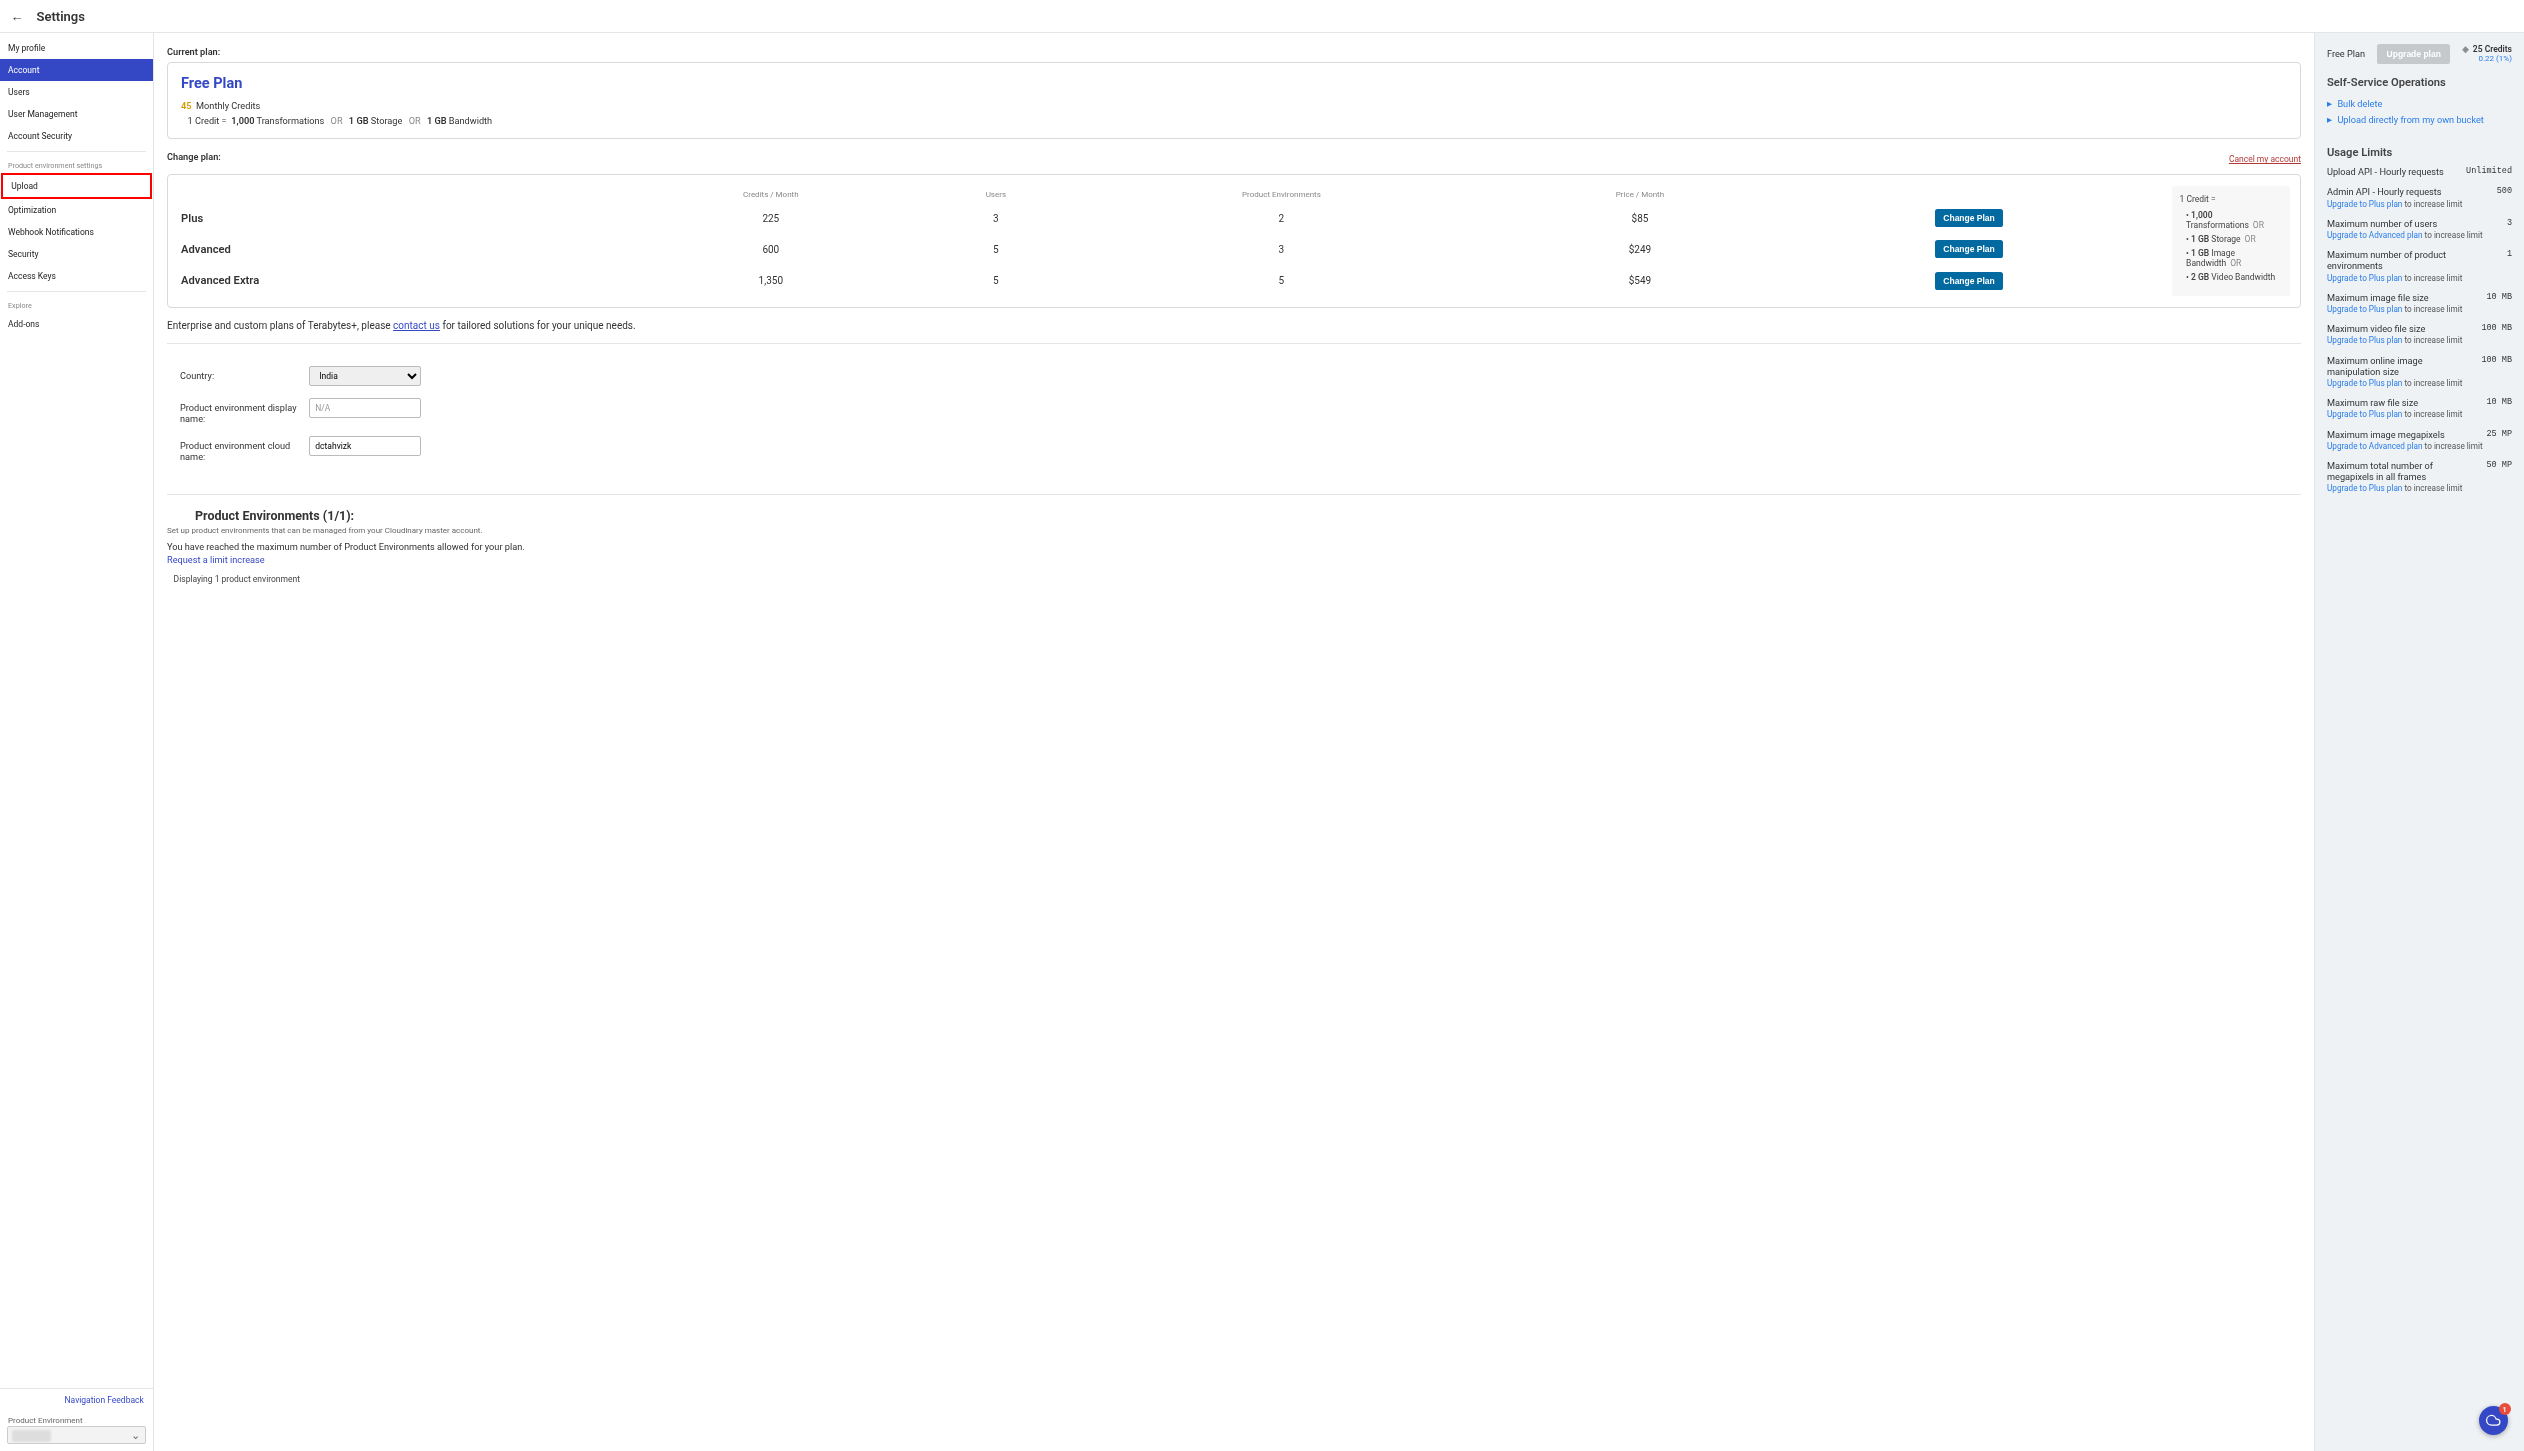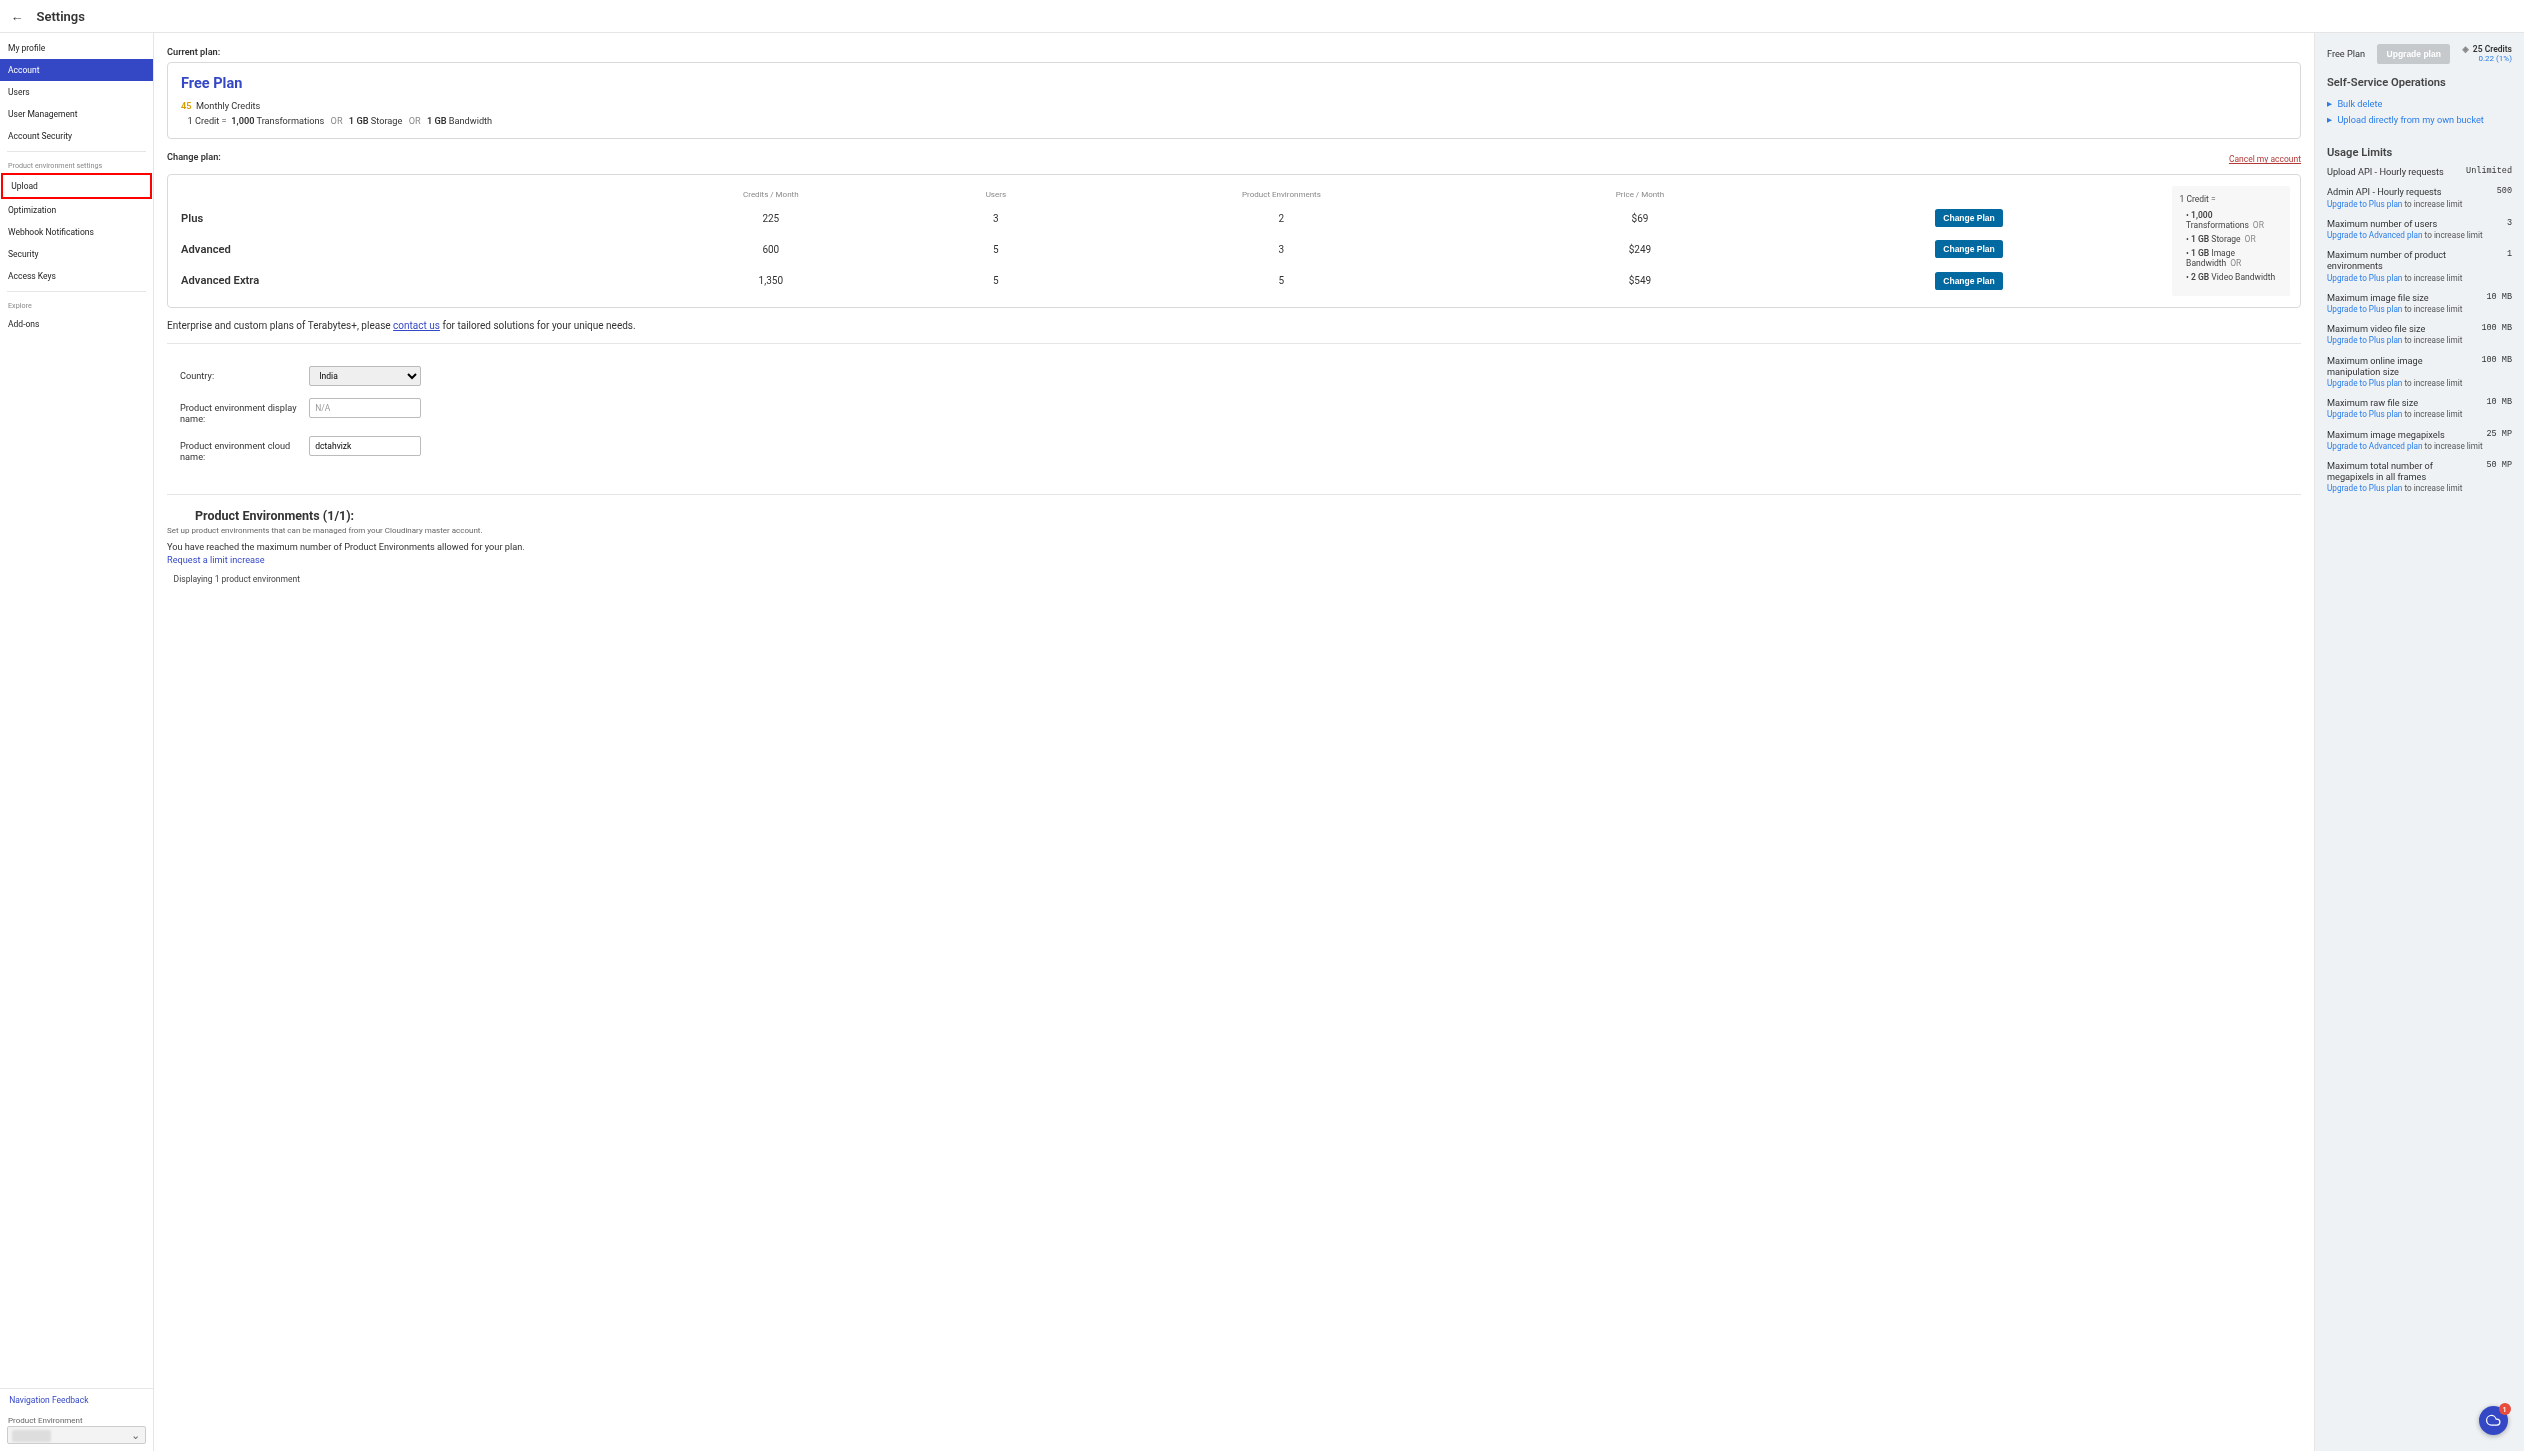--- a/index.html
+++ b/index.html
@@ -9,21 +9,21 @@
 .topbar .back-icon { font-size: 13px; margin-right: 13px; cursor: pointer; }
 .topbar .title { font-size: 13px; font-weight: 600; }
 .main { flex: 1; display: flex; overflow: hidden; }
 .sidebar { width: 154px; border-right: 0.7px solid #e5e5e5; display: flex; flex-direction: column; padding-top: 4px; }
 .nav-item { padding: 6px 8px; font-size: 8.5px; color: #222; cursor: pointer; }
 .nav-item.active { background: #3448c5; color: #fff; }
 .nav-section-break { border-top: 0.7px solid #e5e5e5; margin: 4px 6.6px; }
 .nav-header { font-size: 7.2px; color: #888; padding: 5.3px 8px 2.6px; }
 .nav-item.highlighted { border: 2px solid #f00; margin: 0 1.3px; }
 .sidebar-bottom { margin-top: auto; }
-.nav-feedback { padding: 6.6px 9.2px; font-size: 8.5px; color: #3448c5; border-top: 0.7px solid #e5e5e5; }
+.nav-feedback { padding: 6.6px 9.2px; font-size: 8.5px; color: #3448c5; border-top: 0.7px solid #e5e5e5; text-align: right; }
 .env-label { font-size: 8px; color: #666; padding: 4px 8px 1.3px; }
 .env-select { margin: 0 6.6px 6.6px; height: 18.4px; border: 0.7px solid #ccc; border-radius: 2px; background: #f3f3f3; position: relative; display: flex; align-items: center; justify-content: flex-end; padding: 0 5.3px; color: #666; }
 .env-select::after { content: "⌄"; font-size: 10.5px; }
 .env-blur { position: absolute; left: 4px; top: 2.6px; width: 39px; height: 12px; background: #ddd; filter: blur(1.3px); border-radius: 2px; }
 .content { flex: 1; overflow-y: auto; padding: 13px 13px 13px 13px; }
 .right-panel { width: 210px; background: #eef2f5; padding: 10.5px 12px; overflow-y: auto; border-left: 0.7px solid #e5e5e5; position: relative; }
 .section-label { font-size: 9.2px; font-weight: 600; color: #333; margin-bottom: 5.3px; }
 .plan-box { border: 0.7px solid #d9d9d9; border-radius: 4px; padding: 12px 13px; margin-bottom: 12px; }
 .plan-name { font-size: 14.5px; font-weight: 700; color: #3448c5; margin-bottom: 8px; }
 .credits-line { font-size: 9.2px; margin-bottom: 4px; }
@@ -165,21 +165,21 @@
                   <th>Price / Month</th>
                   <th></th>
                 </tr>
               </thead>
             <tbody id="plans-body">
                 <tr>
                   <td>Plus</td>
                   <td>225</td>
                   <td>3</td>
                   <td>2</td>
-                  <td>$69</td>
+                  <td>$85</td>
                   <td><button class="change-btn">Change Plan</button></td>
                 </tr>
                 <tr>
                   <td>Advanced</td>
                   <td>600</td>
                   <td>5</td>
                   <td>3</td>
                   <td>$249</td>
                   <td><button class="change-btn">Change Plan</button></td>
                 </tr>

